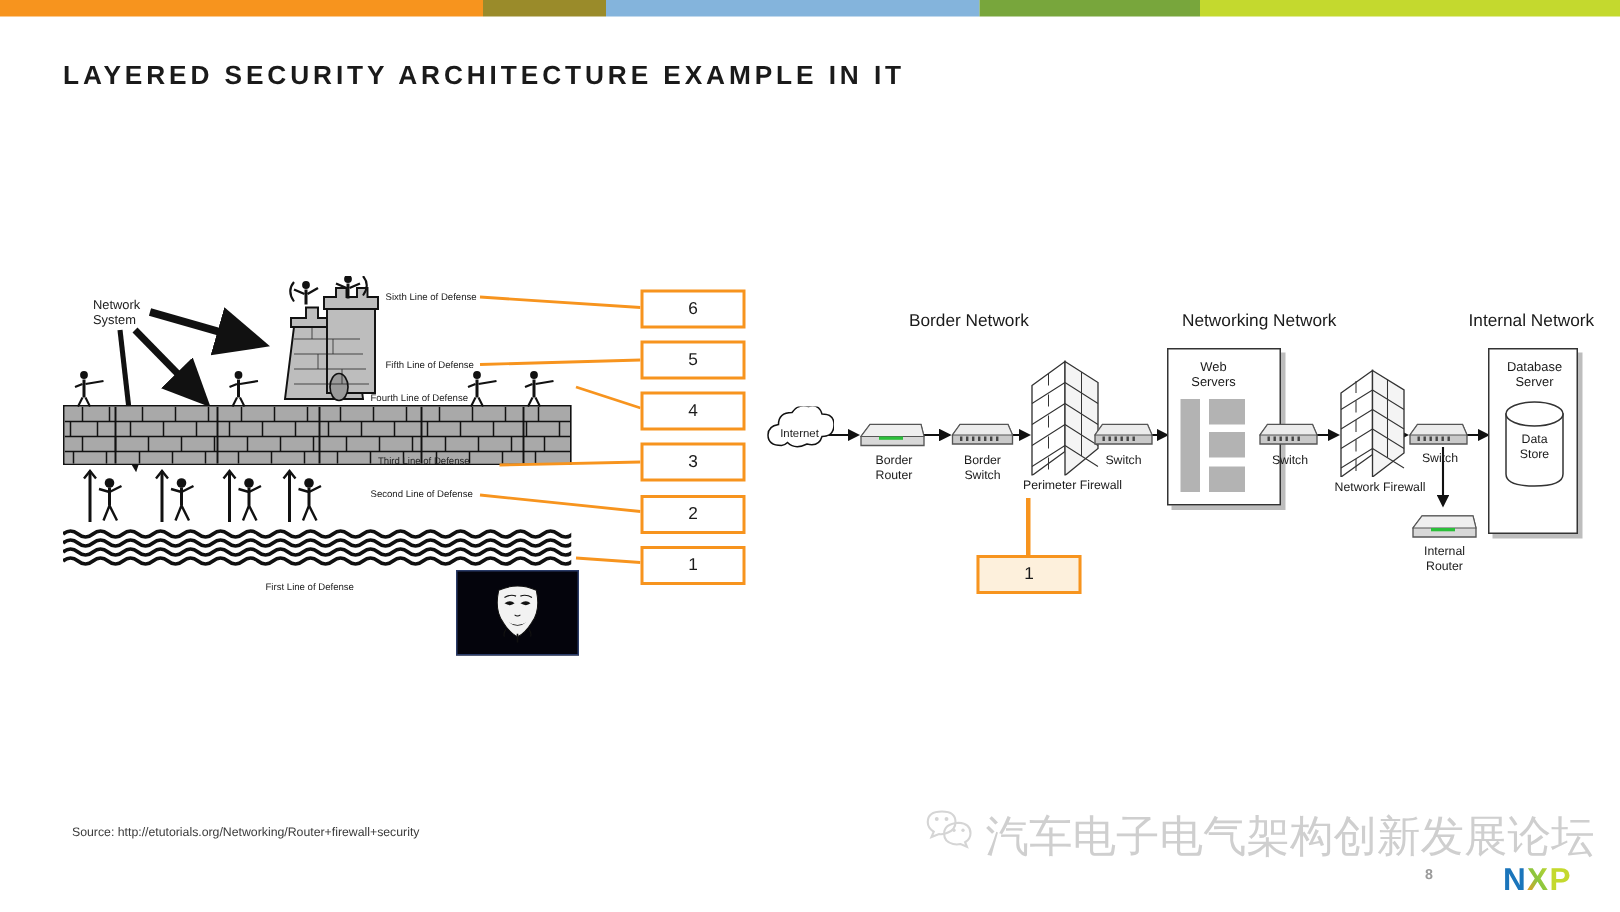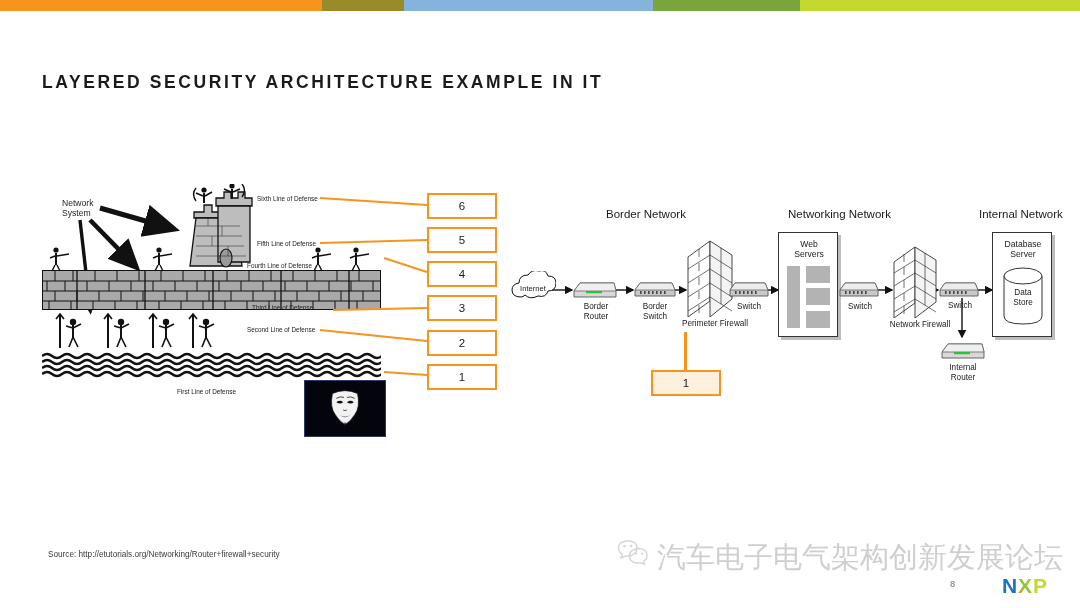--- a/index.html
+++ b/index.html
@@ -13,21 +13,20 @@
 
   
   #topbar { position:absolute; top:0; left:0; width:1080px; height:11px; display:flex; }
   #topbar .seg { height:11px; }
 
   
   #page-title {
     position:absolute; left:42px; top:40px;
     font-size:17.5px; font-weight:bold; color:#1a1a1a;
     letter-spacing:2.6px;
-    margin-top:32px;
   }
 
   
   #castle-illustration { position:absolute; left:42px; top:180px; width:400px; height:265px; }
   .ill-label { position:absolute; font-size:6.4px; color:#222; white-space:nowrap; font-family:"Liberation Sans", sans-serif; }
   .ill-label.b { font-size:8.6px; line-height:10px; }
 
   
   .water { position:absolute; left:0; top:172px; width:339px; height:28px; overflow:hidden; }
   .water svg { display:block; }
@@ -350,21 +349,21 @@
         <rect x="7" y="11" width="1.6" height="3"></rect>
         <rect x="11" y="11" width="1.6" height="3"></rect>
         <rect x="15" y="11" width="1.6" height="3"></rect>
         <rect x="19" y="11" width="1.6" height="3"></rect>
         <rect x="23" y="11" width="1.6" height="3"></rect>
         <rect x="27" y="11" width="1.6" height="3"></rect>
       </g>
   </svg>
   <div class="net-label" style="left:225px; top:107px; width:48px;">Switch</div>
 
-  <div class="device" style="left:278px; top:37px; width:60px; height:105px; background:#ffffff; border:1.2px solid #333; box-shadow:3px 3px 0 #bdbdbd;">
+  <div class="device" style="left:278px; top:37px; width:76px; height:105px; background:#ffffff; border:1.2px solid #333; box-shadow:3px 3px 0 #bdbdbd;">
     <div class="net-label" style="left:0; top:6px; width:60px; font-size:8.6px;">
       <div>Web</div>
       <div>Servers</div>
     </div>
     <div style="position:absolute;left:8px;top:33px;width:13px;height:62px;background:#b3b3b3;"></div>
     <div style="position:absolute;left:27px;top:33px;width:24px;height:17px;background:#b3b3b3;"></div>
     <div style="position:absolute;left:27px;top:55px;width:24px;height:17px;background:#b3b3b3;"></div>
     <div style="position:absolute;left:27px;top:78px;width:24px;height:17px;background:#b3b3b3;"></div>
   </div>
 
@@ -401,21 +400,21 @@
         <rect x="7" y="11" width="1.6" height="3"></rect>
         <rect x="11" y="11" width="1.6" height="3"></rect>
         <rect x="15" y="11" width="1.6" height="3"></rect>
         <rect x="19" y="11" width="1.6" height="3"></rect>
         <rect x="23" y="11" width="1.6" height="3"></rect>
         <rect x="27" y="11" width="1.6" height="3"></rect>
       </g>
   </svg>
   <div class="net-label" style="left:436px; top:106px; width:48px;">Switch</div>
 
-  <div class="device" style="left:492px; top:37px; width:60px; height:105px; background:#ffffff; border:1.2px solid #333; box-shadow:3px 3px 0 #bdbdbd;">
+  <div class="device" style="left:492px; top:37px; width:60px; height:124px; background:#ffffff; border:1.2px solid #333; box-shadow:3px 3px 0 #bdbdbd;">
     <div class="net-label" style="left:0; top:6px; width:60px; font-size:8.6px;">
       <div>Database</div>
       <div>Server</div>
     </div>
     <svg style="position:absolute;left:9px;top:34px;width:42px;height:58px;">
       <path d="M2 9 v40 q0 8 19 8 t19 -8 v-40z" fill="#ffffff" stroke="#333" stroke-width="1"></path>
       <ellipse cx="21" cy="9" rx="19" ry="8" fill="#ffffff" stroke="#333" stroke-width="1"></ellipse>
     </svg>
     <div class="net-label" style="left:9px; top:55px; width:42px; font-size:8.2px;">
       <div>Data</div>

